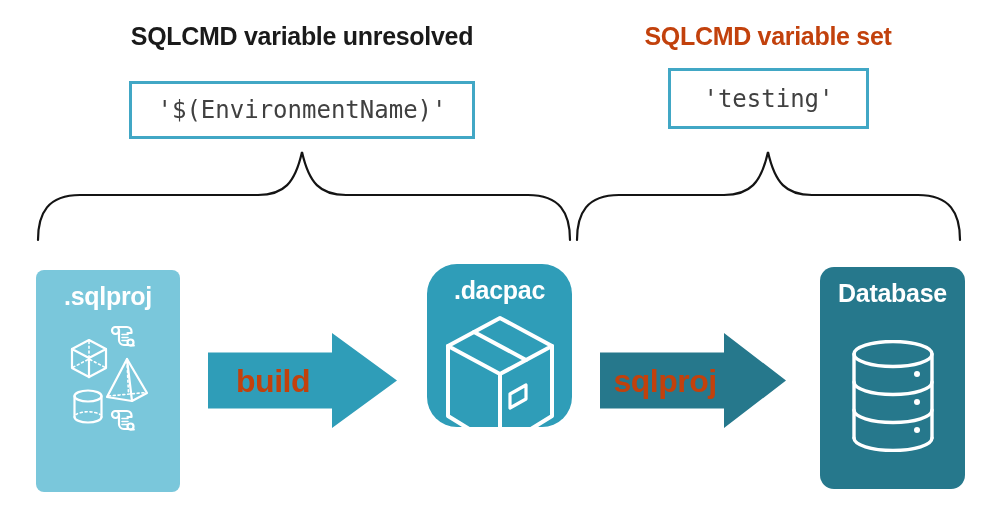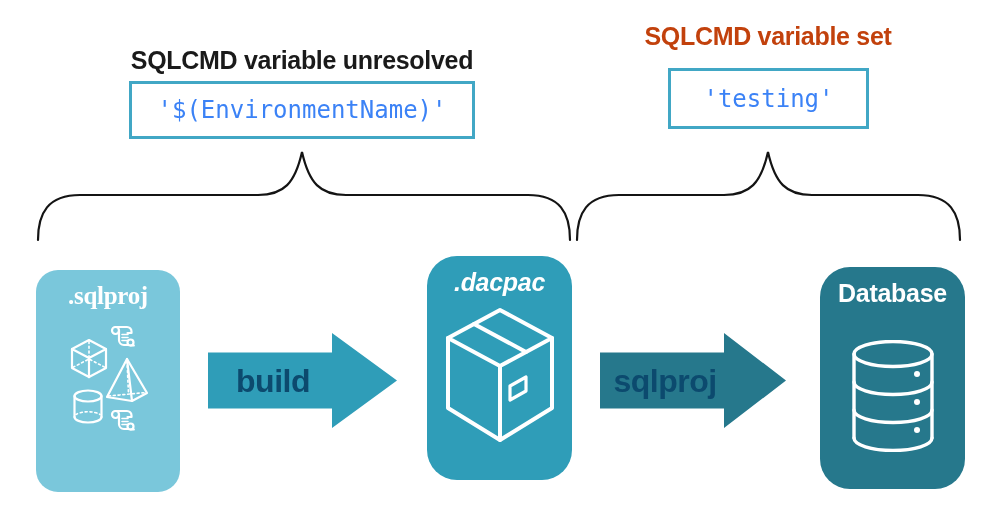--- a/index.html
+++ b/index.html
@@ -10,51 +10,51 @@
              font-size:25px; font-weight:700; letter-spacing:-0.3px;
              white-space:nowrap; color:#1a1a1a; }
   .heading-left  { left:302px; }
   .heading-right { left:768px; }
 
   .codebox { position:absolute; background:#ffffff; border:3px solid #41a7c5;
              box-sizing:border-box; display:flex; align-items:center; justify-content:center; }
   .codebox-left  { left:129px; top:81px; width:346px; height:58px; }
   .codebox-right { left:668px; top:68px; width:201px; height:61px; }
   .code { font-family:"DejaVu Sans Mono","Liberation Mono",monospace;
-          font-size:24px; color:#3b82f6; white-space:nowrap; }
+          font-size:24px; color:#404040; white-space:nowrap; }
 
   .braces { position:absolute; left:0; top:143px; width:1000px; height:104px; }
 
   .card { position:absolute; box-sizing:border-box; }
-  .card-sqlproj  { left:36px;  top:270px; width:144px; height:222px; border-radius:22px;font-family:Liberation Serif, serif; }
-  .card-dacpac   { left:427px; top:256px; width:145px; height:224px; border-radius:30px;font-style:italic; }
-  .card-database { left:820px; top:267px; width:145px; height:222px; border-radius:30px; }
+  .card-sqlproj  { left:36px;  top:270px; width:144px; height:222px; border-radius:8px; }
+  .card-dacpac   { left:427px; top:264px; width:145px; height:163px; border-radius:30px; }
+  .card-database { left:820px; top:267px; width:145px; height:222px; border-radius:14px; }
   .card-label { text-align:center; margin-top:12px; font-size:25px; font-weight:700;
                 color:#ffffff; letter-spacing:-0.3px; }
 
   .icon-svg { position:absolute; }
   .sqlproj-icons  { left:30px; top:52px; width:100px; height:115px; }
   .package-icon   { left:17px; top:50px; width:112px; height:142px; }
   .database-icon  { left:31px; top:73px; width:84px;  height:112px; }
 
   .arrow-svg { position:absolute; top:333px; height:95px; }
   .arrow-build-svg  { left:208px; width:190px; }
   .arrow-deploy-svg { left:600px; width:186px; }
   .arrow-label { position:absolute; top:352px; width:130px; height:58px;
                  display:flex; align-items:center; justify-content:center;
-                 font-size:32px; font-weight:700; color:#0c4a6e; letter-spacing:-0.5px; }
+                 font-size:32px; font-weight:700; color:#c2410c; letter-spacing:-0.5px; }
   .arrow-build-label  { left:208px; }
   .arrow-deploy-label { left:600px; }
 </style>
 </head>
 <body>
 
 <div class="canvas">
 
-  <div class="heading heading-left" style="color: rgb(26, 26, 26); margin-top: 24px;">SQLCMD variable unresolved</div>
+  <div class="heading heading-left" style="color: rgb(26, 26, 26);">SQLCMD variable unresolved</div>
   <div class="heading heading-right" style="color: #c2410c;">SQLCMD variable set</div>
 
   <div class="codebox codebox-left" style="border-color: rgb(65, 167, 197);">
     <span class="code">'$(EnvironmentName)'</span>
   </div>
   <div class="codebox codebox-right" style="border-color: rgb(65, 167, 197);">
     <span class="code">'testing'</span>
   </div>
 
   <svg class="braces" viewBox="0 0 1000 104" fill="none" stroke-width="2.2" stroke-linecap="round">

